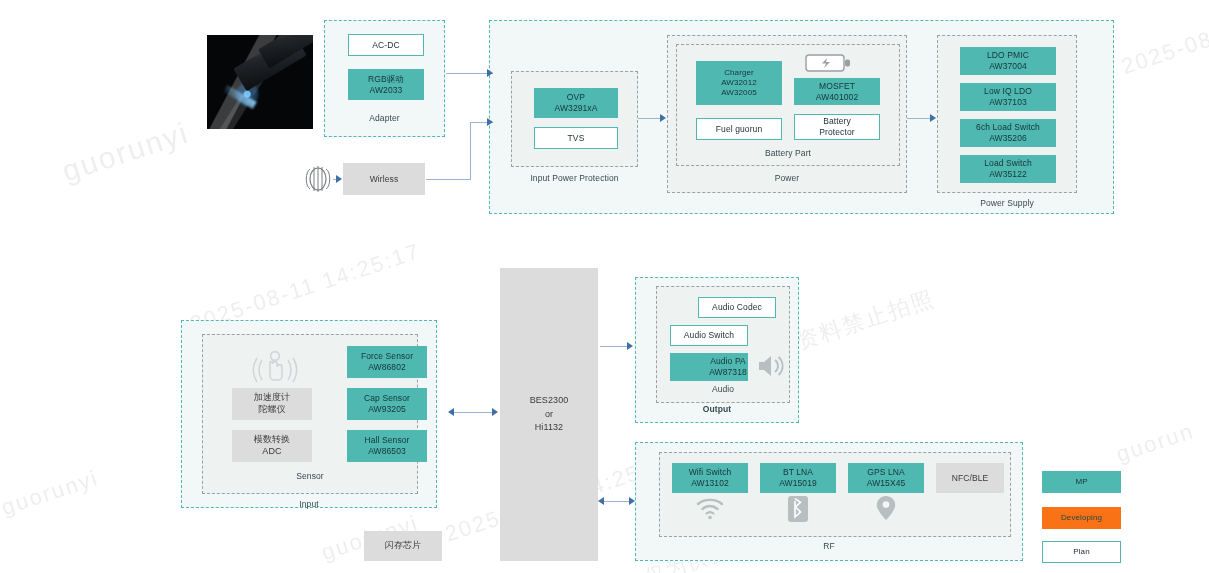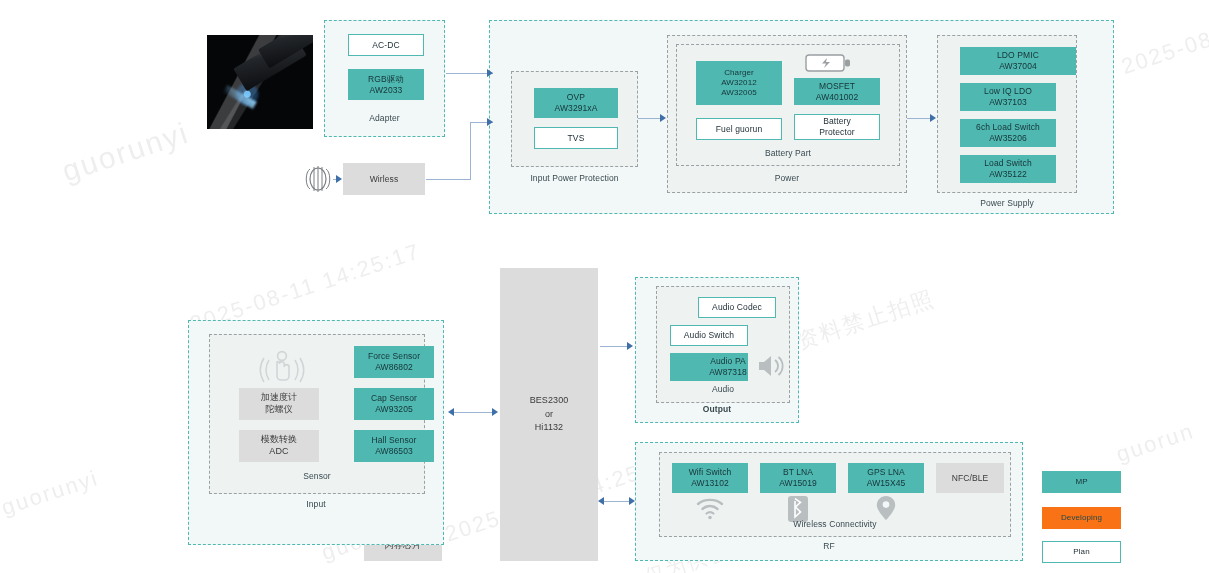--- a/index.html
+++ b/index.html
@@ -193,33 +193,33 @@
 AW401002</div>
         <div class="chip plan" style="position:absolute; left:19px; top:73px; width:86px; height:22px;">Fuel guorun</div>
         <div class="chip plan" style="position:absolute; left:117px; top:69px; width:86px; height:26px;">Battery
 Protector</div>
         <div class="group-label" style="top:103px;">Battery Part</div>
       </div>
       <div class="group-label" style="top:137px;">Power</div>
     </div>
 
     <div class="abs group-grey" style="left:447px; top:14px; width:140px; height:158px;">
-      <div class="chip mp" style="position:absolute; left:22px; top:11px; width:116px; height:28px;">LDO PMIC
+      <div class="chip mp" style="position:absolute; left:22px; top:11px; width:96px; height:28px;">LDO PMIC
 AW37004</div>
       <div class="chip mp" style="position:absolute; left:22px; top:47px; width:96px; height:28px;">Low IQ LDO
 AW37103</div>
       <div class="chip mp" style="position:absolute; left:22px; top:83px; width:96px; height:28px;">6ch Load Switch
 AW35206</div>
       <div class="chip mp" style="position:absolute; left:22px; top:119px; width:96px; height:28px;">Load Switch
 AW35122</div>
     </div>
     <div class="group-label" style="left:447px; width:140px; top:177px;">Power Supply</div>
   </div>
 
-  <div class="abs group-teal" style="left:188px; top:320px; width:256px; height:225px;">
+  <div class="abs group-teal" style="left:181px; top:320px; width:256px; height:188px;">
     <div class="abs group-grey" style="left:20px; top:13px; width:216px; height:160px;">
 
       <svg class="icon" style="left:48px; top:13px;" width="48" height="40" viewBox="0 0 48 40">
         <circle cx="24" cy="8" r="4.4" fill="none" stroke="#d2d5d7" stroke-width="1.6"></circle>
         <path d="M19 14 v14 a4 4 0 0 0 4 4 h4 a4 4 0 0 0 4 -4 v-9 a2.4 2.4 0 0 0 -4.8 0
                  v-3 a2.4 2.4 0 0 0 -4.8 0 v-2 a2.4 2.4 0 0 0 -2.4 0z" fill="none" stroke="#d2d5d7" stroke-width="1.6"></path>
         <path d="M11 12 C7 18 7 26 11 32" fill="none" stroke="#d2d5d7" stroke-width="1.5"></path>
         <path d="M6 10 C1 18 1 26 6 34" fill="none" stroke="#d2d5d7" stroke-width="1.5"></path>
         <path d="M37 12 C41 18 41 26 37 32" fill="none" stroke="#d2d5d7" stroke-width="1.5"></path>
         <path d="M42 10 C47 18 47 26 42 34" fill="none" stroke="#d2d5d7" stroke-width="1.5"></path>
@@ -283,21 +283,20 @@
       <svg class="icon" style="left:128px; top:43px;" width="20" height="26" viewBox="0 0 20 26">
         <rect x="0" y="0" width="20" height="26" rx="3" fill="#b9bec1"></rect>
         <path d="M7 5 v16 l5.5 -5 L7.5 11 l5 -4.6 L7 2.6" fill="none" stroke="#ffffff" stroke-width="1.6"></path>
       </svg>
 
       <svg class="icon" style="left:214px; top:42px;" width="24" height="28" viewBox="0 0 24 28">
         <path d="M12 1 C6.8 1 2.8 5 2.8 10 C2.8 16 12 25 12 25 C12 25 21.2 16 21.2 10 C21.2 5 17.2 1 12 1z" fill="#b9bec1"></path>
         <circle cx="12" cy="9.6" r="3.3" fill="#f2f8f7"></circle>
       </svg>
 
-      <div class="group-label" style="top:66px;">Wireless Connectivity</div>
     </div>
     <div class="group-label" style="top:98px;">RF</div>
   </div>
 
   <div class="abs chip mp" style="left:1042px; top:471px; width:79px; height:22px; font-size:8px;">MP</div>
   <div class="abs chip dev" style="left:1042px; top:507px; width:79px; height:22px; font-size:8px;">Developing</div>
   <div class="abs chip plan" style="left:1042px; top:541px; width:79px; height:22px; font-size:8px;">Plan</div>
 
   <div class="ln h" style="left:446px; top:73px; width:47px;"></div>
   <div class="arrow-r" style="left:487px; top:69px;"></div>

